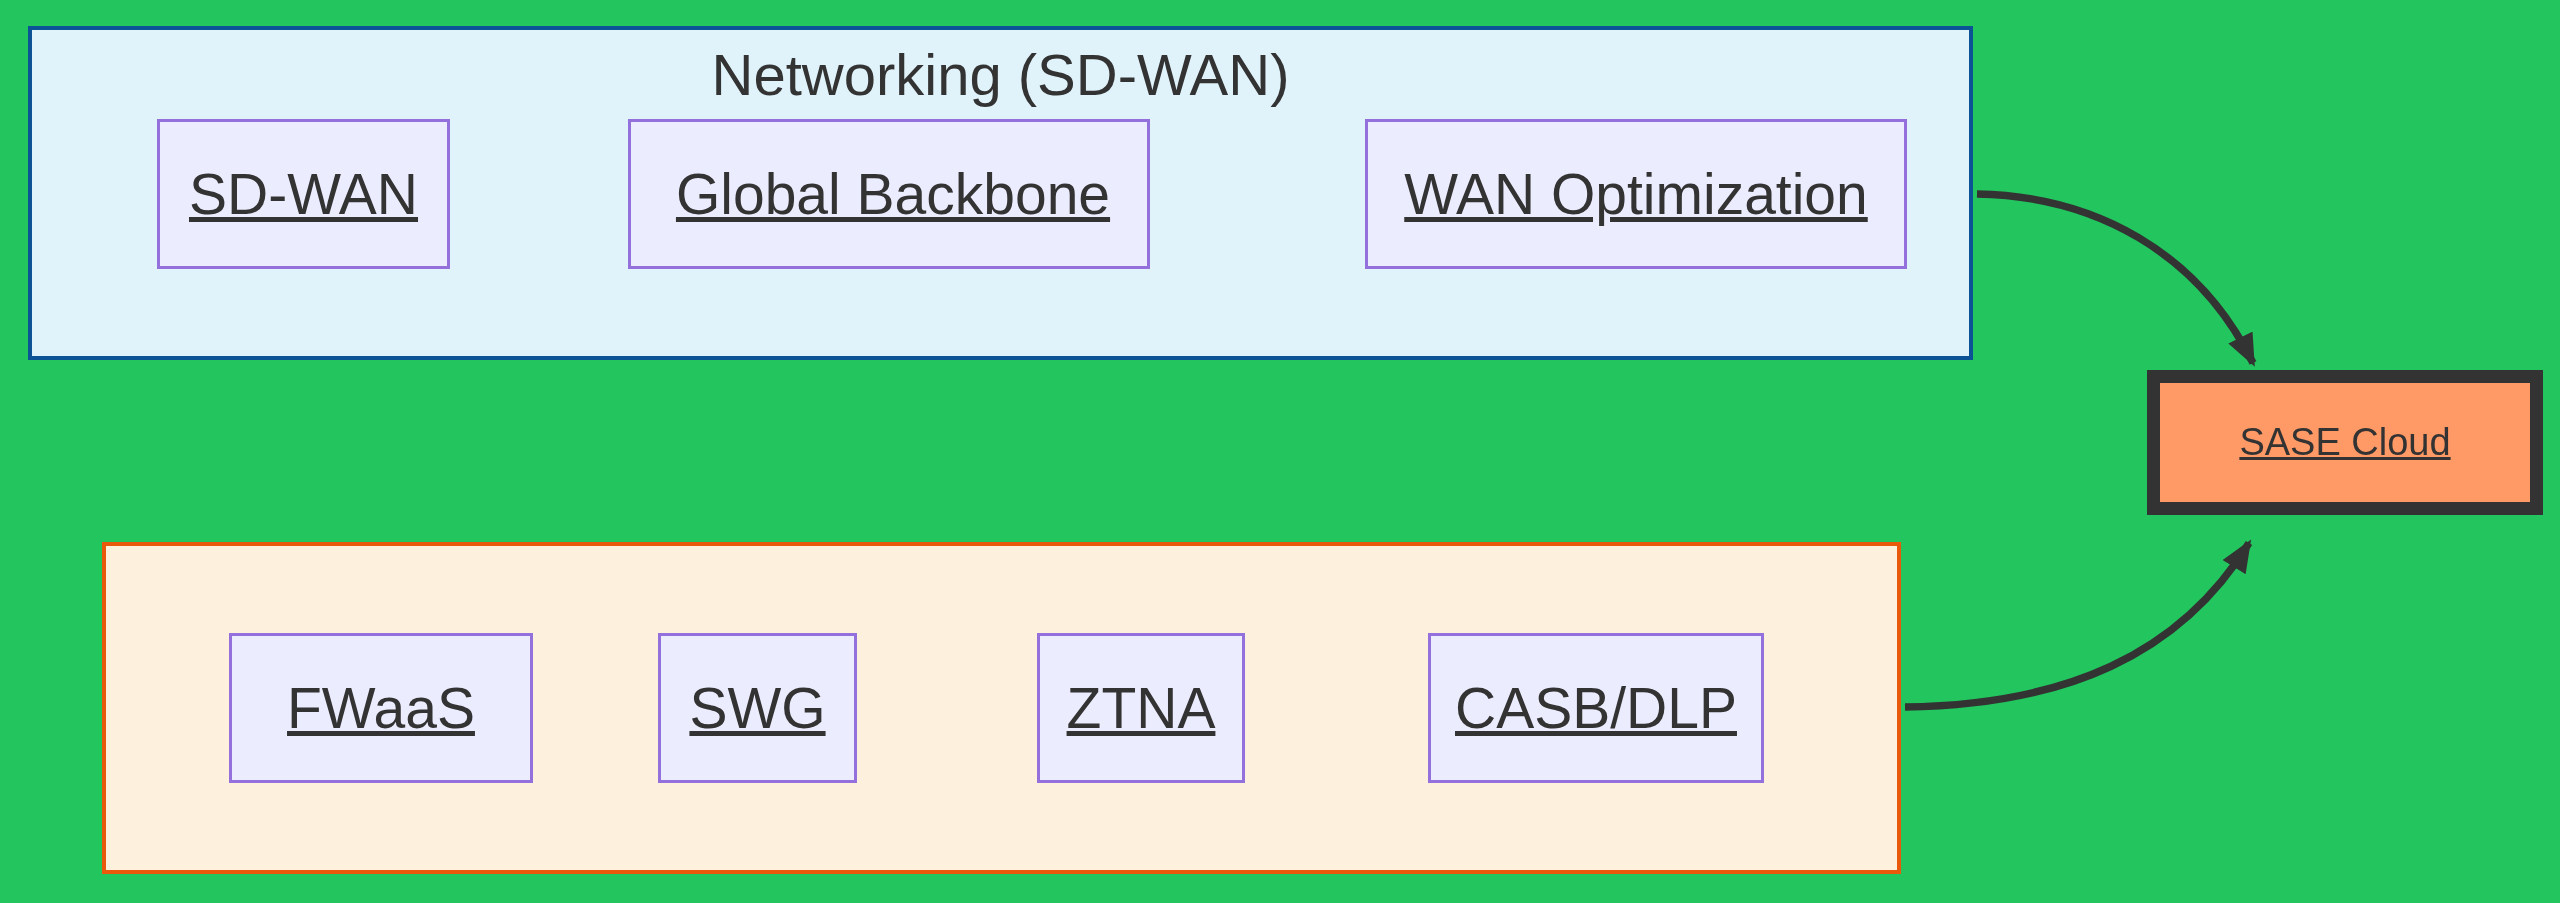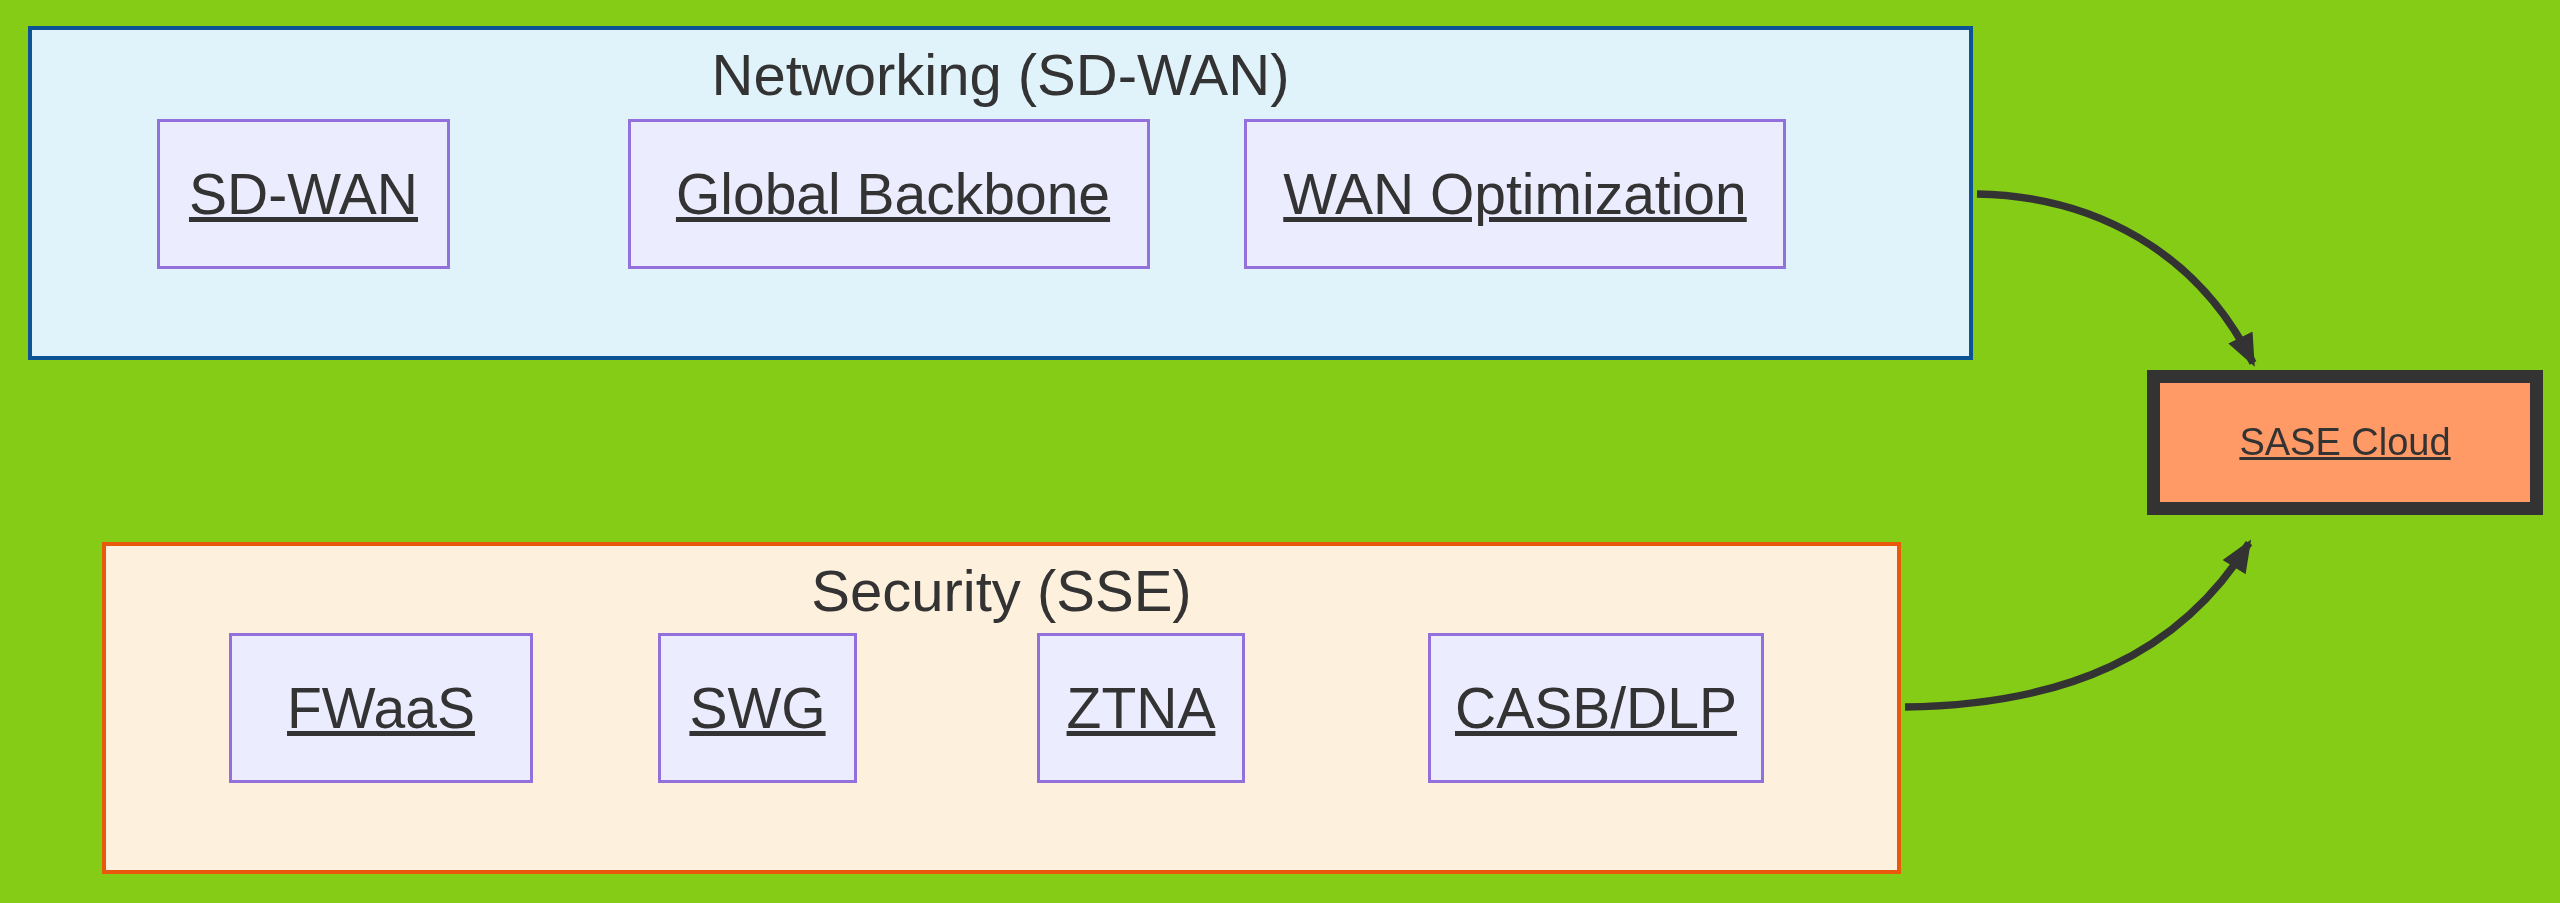--- a/index.html
+++ b/index.html
@@ -1,20 +1,20 @@
 <!DOCTYPE html>
 <html><head>
 <meta charset="utf-8">
 <style>
   html, body { margin: 0; padding: 0; background: #ffffff; }
   .canvas {
     position: relative;
     width: 2560px;
     height: 903px;
-    background: #84cc16;
+    background: #22c55e;
     font-family: "Liberation Sans", sans-serif;
     color: #333333;
     overflow: hidden;
   }
   .edges {
     position: absolute;
     left: 0; top: 0;
     width: 2560px; height: 903px;
     pointer-events: none;
   }
@@ -58,21 +58,21 @@
     justify-content: center;
     font-size: 57px;
     line-height: 1.1;
     color: #333333;
     white-space: nowrap;
     text-decoration: underline;
   }
   
   .n-sdwan   { left: 125px;  top: 89px; width: 293px; height: 150px; }
   .n-gbb     { left: 596px;  top: 89px; width: 522px; height: 150px; padding-left: 8px; }
-  .n-wanopt  { left: 1212px; top: 89px; width: 542px; height: 150px; }
+  .n-wanopt  { left: 1333px; top: 89px; width: 542px; height: 150px; }
   
   .n-fwaas   { left: 123px;  top: 87px; width: 304px; height: 150px; }
   .n-swg     { left: 552px;  top: 87px; width: 199px; height: 150px; }
   .n-ztna    { left: 931px;  top: 87px; width: 208px; height: 150px; }
   .n-casb    { left: 1322px; top: 87px; width: 336px; height: 150px; }
   
   .n-sase {
     left: 2147px; top: 370px;
     width: 396px; height: 145px;
     background: #ff9966;
@@ -96,21 +96,20 @@
   </svg>
 
   <section class="group group-networking">
     <div class="group-title">Networking (SD-WAN)</div>
     <div class="node n-sdwan">SD-WAN</div>
     <div class="node n-gbb">Global Backbone</div>
     <div class="node n-wanopt">WAN Optimization</div>
   </section>
 
   <section class="group group-security">
-    <div class="group-title">Security (SSE)</div>
     <div class="node n-fwaas">FWaaS</div>
     <div class="node n-ztna">ZTNA</div>
     <div class="node n-swg">SWG</div>
     <div class="node n-casb">CASB/DLP</div>
   </section>
 
   <div class="node n-sase">SASE Cloud</div>
 
 </div>
 

